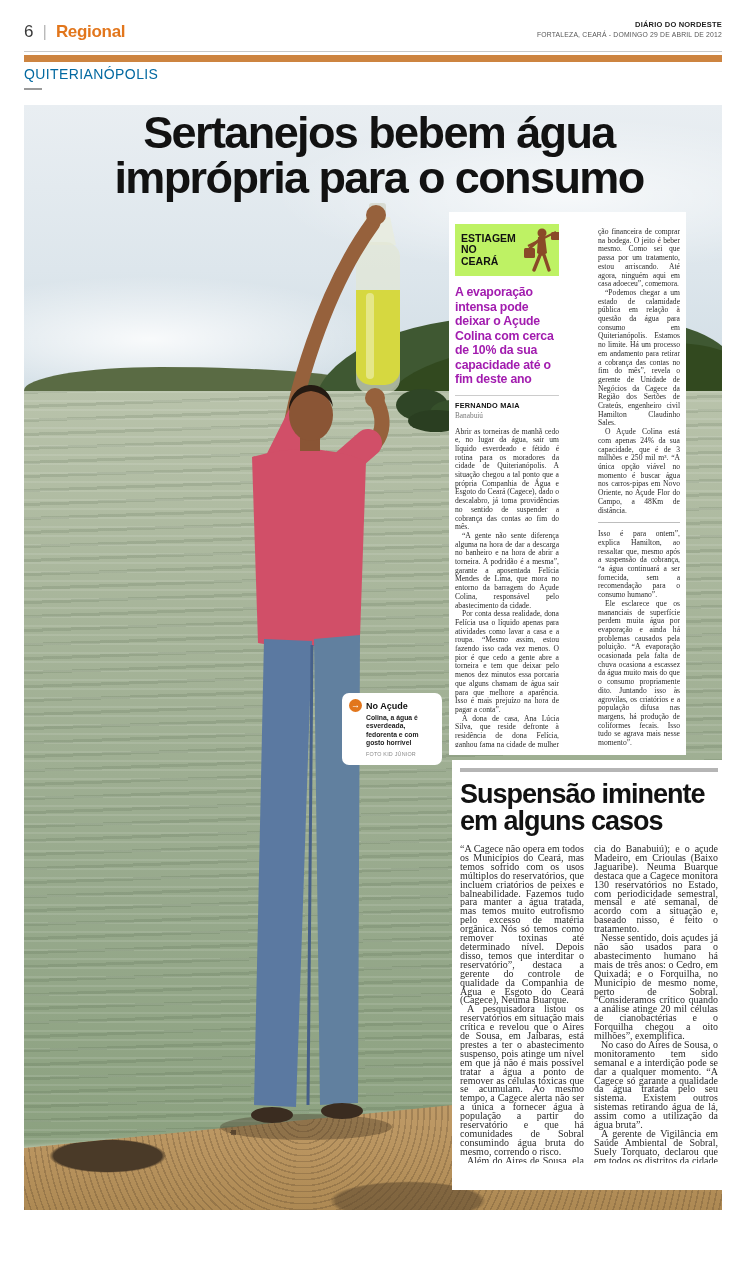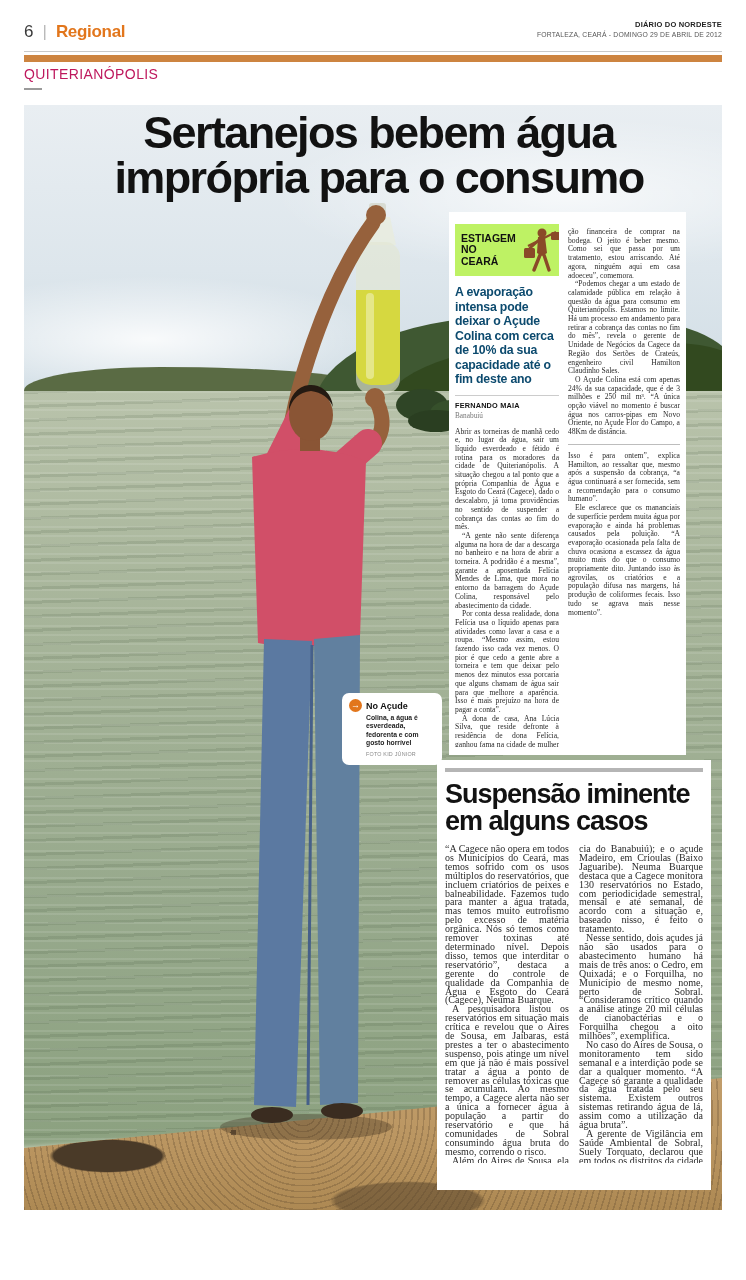--- a/index.html
+++ b/index.html
@@ -17,21 +17,21 @@
   .header{position:absolute;left:24px;right:24px;top:20px;height:28px;}
   .folio{position:absolute;left:0;top:2px;font-family:"Liberation Sans",sans-serif;font-size:17px;display:flex;align-items:baseline;gap:9px;}
   .folio .num{color:#3a3a3a;}
   .folio .bar{color:#b9b9b9;font-weight:400;}
   .folio .section{color:var(--accent);font-weight:700;letter-spacing:-0.3px;}
   .mast{position:absolute;right:0;top:0;text-align:right;font-family:"Liberation Sans",sans-serif;}
   .mast-name{font-size:7.5px;font-weight:700;color:#222;letter-spacing:0.2px;}
   .mast-date{font-size:6.8px;color:#555;margin-top:2px;letter-spacing:0.2px;}
   .rule-thin{position:absolute;left:24px;right:24px;top:51px;height:1px;background:#c9c9c9;}
   .rule-orange{position:absolute;left:24px;right:24px;top:55px;height:7px;background:var(--rule-orange);}
-  .kicker{position:absolute;left:24px;top:66px;font-family:"Liberation Sans",sans-serif;font-size:14px;color:#be185d;letter-spacing:0.4px;}
+  .kicker{position:absolute;left:24px;top:66px;font-family:"Liberation Sans",sans-serif;font-size:14px;color:#0369a1;letter-spacing:0.4px;}
   .kicker-dash{position:absolute;left:24px;top:88px;width:18px;height:2px;background:#9a9a9a;}
 
   
   .photo{position:absolute;left:24px;top:105px;width:698px;height:1105px;overflow:hidden;background:#a9b89c;}
   .sky{position:absolute;left:0;top:0;width:100%;height:300px;
     background:
       radial-gradient(ellipse 340px 90px at 18% 78%, rgba(255,255,255,.85), rgba(255,255,255,0) 70%),
       radial-gradient(ellipse 420px 110px at 78% 30%, rgba(255,255,255,.7), rgba(255,255,255,0) 70%),
       linear-gradient(#e9eef2 0%, #dde6ec 55%, #cfdce4 100%);}
   .hill-left{position:absolute;left:0;top:262px;width:340px;height:26px;background:#5a6b44;border-radius:40% 60% 0 0/90% 70% 0 0;}
@@ -64,38 +64,38 @@
   .caption-box{position:absolute;left:318px;top:588px;width:100px;min-height:72px;background:#ffffff;border-radius:7px;padding:6px 7px 5px 7px;font-family:"Liberation Sans",sans-serif;}
   .caption-head{display:flex;align-items:center;gap:4px;}
   .cap-arrow{width:13px;height:13px;border-radius:50%;background:var(--accent);color:#fff;font-size:9px;line-height:13px;text-align:center;flex:0 0 13px;font-weight:700;}
   .cap-lead{font-size:9px;font-weight:700;color:#111;}
   .cap-text{margin-top:2px;margin-left:17px;font-size:6.8px;font-weight:700;line-height:1.22;color:#222;}
   .cap-credit{margin-top:4px;margin-left:17px;font-size:5.4px;color:#8a8a8a;letter-spacing:0.2px;}
 
   
   .article1{position:absolute;left:425px;top:107px;width:237px;height:543px;background:#ffffff;padding:12px 6px 8px 6px;display:flex;gap:9px;}
   .a1-col1{flex:0 0 104px;overflow:hidden;}
-  .a1-col2{flex:1 1 auto;overflow:hidden;padding-top:4px;}
+  .a1-col2{flex:1 1 auto;overflow:hidden;padding-top:4px;margin-left:30px;}
   .tagbox{background:#bef264;height:52px;display:flex;align-items:center;padding:4px 2px 4px 6px;gap:2px;}
   .tag-text{font-family:"Liberation Sans",sans-serif;font-weight:700;font-size:10.5px;line-height:1.1;color:#111;flex:1;}
   .tag-fig{flex:0 0 44px;height:48px;}
-  .lead{margin-top:9px;font-family:"Liberation Sans",sans-serif;font-weight:700;font-size:12.3px;line-height:1.18;letter-spacing:-0.2px;color:#0c4a6e;}
+  .lead{margin-top:9px;font-family:"Liberation Sans",sans-serif;font-weight:700;font-size:12.3px;line-height:1.18;letter-spacing:-0.2px;color:#a21caf;}
   .byline-rule{margin-top:8px;height:1px;background:#cccccc;}
   .byline-name{margin-top:5px;font-family:"Liberation Sans",sans-serif;font-weight:700;font-size:7.3px;color:#111;letter-spacing:0.2px;}
   .byline-role{font-size:7.3px;color:#777;margin-top:1px;}
   .bodytext{margin-top:8px;font-size:7.6px;line-height:8.7px;text-align:justify;color:#2a2a2a;}
   .bodytext .para{margin:0;}
   .bodytext .para + .para{text-indent:7px;}
   .quote-rule{height:1px;background:#bdbdbd;margin:7px 0 7px 0;}
   .pull-quote{font-family:"Liberation Sans",sans-serif;font-weight:700;font-size:12px;line-height:1.2;color:var(--teal);letter-spacing:-0.2px;}
   .a1-col2 .bodytext{margin-top:0;}
   .a1-col2 .bodytext.after-quote{margin-top:7px;}
 
   
-  .article2{position:absolute;left:413px;top:655px;width:274px;height:430px;background:#ffffff;padding:8px 8px 8px 8px;}
+  .article2{position:absolute;left:428px;top:655px;width:274px;height:430px;background:#ffffff;padding:8px 8px 8px 8px;}
   .a2-bar{height:4px;background:#b5b5b5;}
   .a2-head{margin-top:9px;width:252px;font-family:"Liberation Sans",sans-serif;font-weight:700;font-size:27px;line-height:1.0;letter-spacing:-1px;color:#121212;}
   .a2-cols{margin-top:10px;display:flex;gap:10px;}
   .a2-col{flex:1 1 0;overflow:hidden;height:318px;}
   .a2-col .bodytext{margin-top:0;font-size:10px;line-height:8.9px;}
 </style>
 </head>
 <body>
 
 <div class="header">

